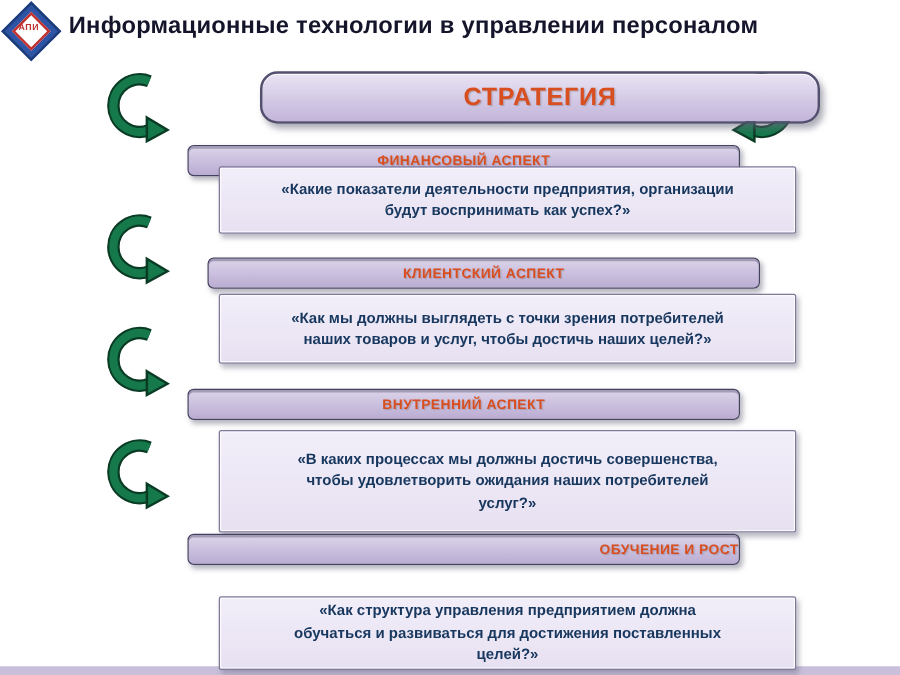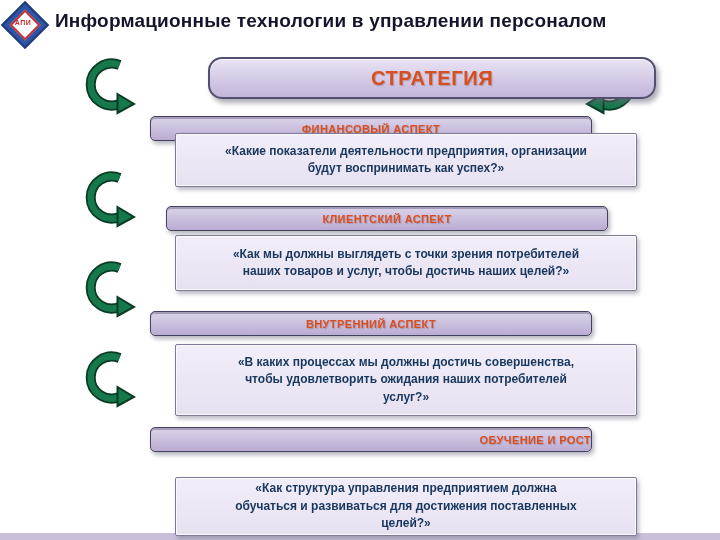--- a/index.html
+++ b/index.html
@@ -83,21 +83,21 @@
     border:1px solid #7F7899; border-radius:2px;
     box-shadow:2px 3px 4px rgba(120,120,140,.5), inset 0 0 0 1px #FBFAFD;
     display:flex; align-items:center; justify-content:center;
     text-align:center; box-sizing:border-box;
     font-size:12px; font-weight:700; line-height:1.45;
     color:var(--question-navy,#17375E);
     margin-left:36px;
   }
   .qb1{top:133px; height:54px; padding:2px 34px;}
   .qb2{top:235px; height:56px; padding:2px 50px;}
-  .qb3{top:344px; height:72px; padding:2px 56px;}
+  .qb3{top:344px; height:82px; padding:2px 56px;}
   .qb4{top:477px; height:59px; padding:2px 56px;}
 </style>
 </head>
 <body>
 
 <div class="slide">
 
   <div class="bottom-strip"></div>
 
   <div class="logo">

